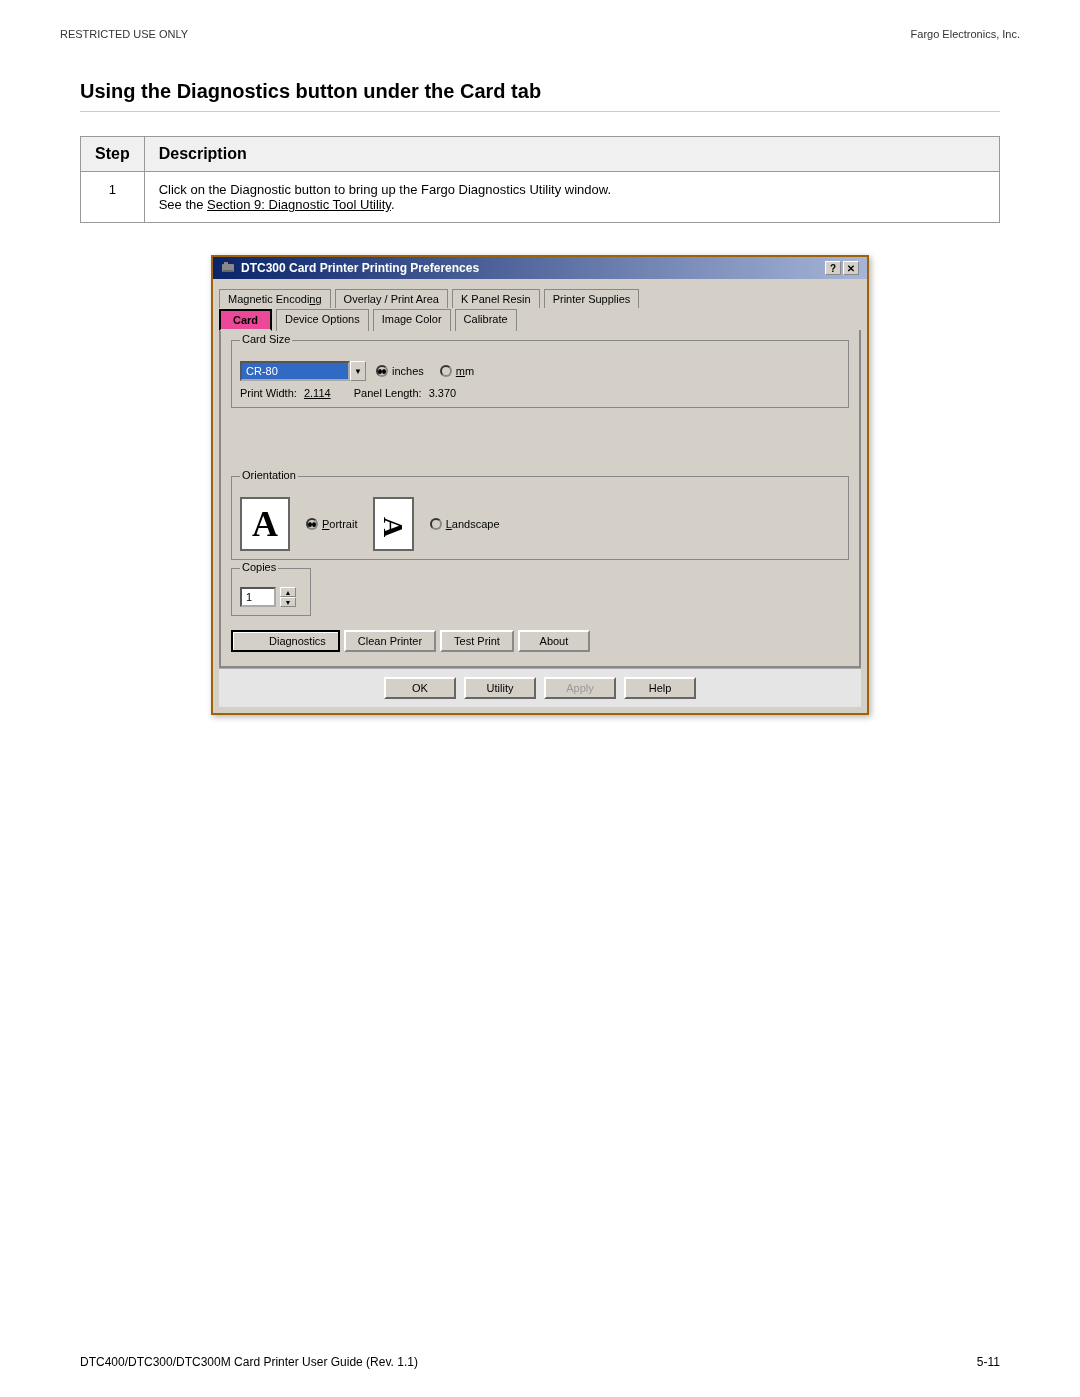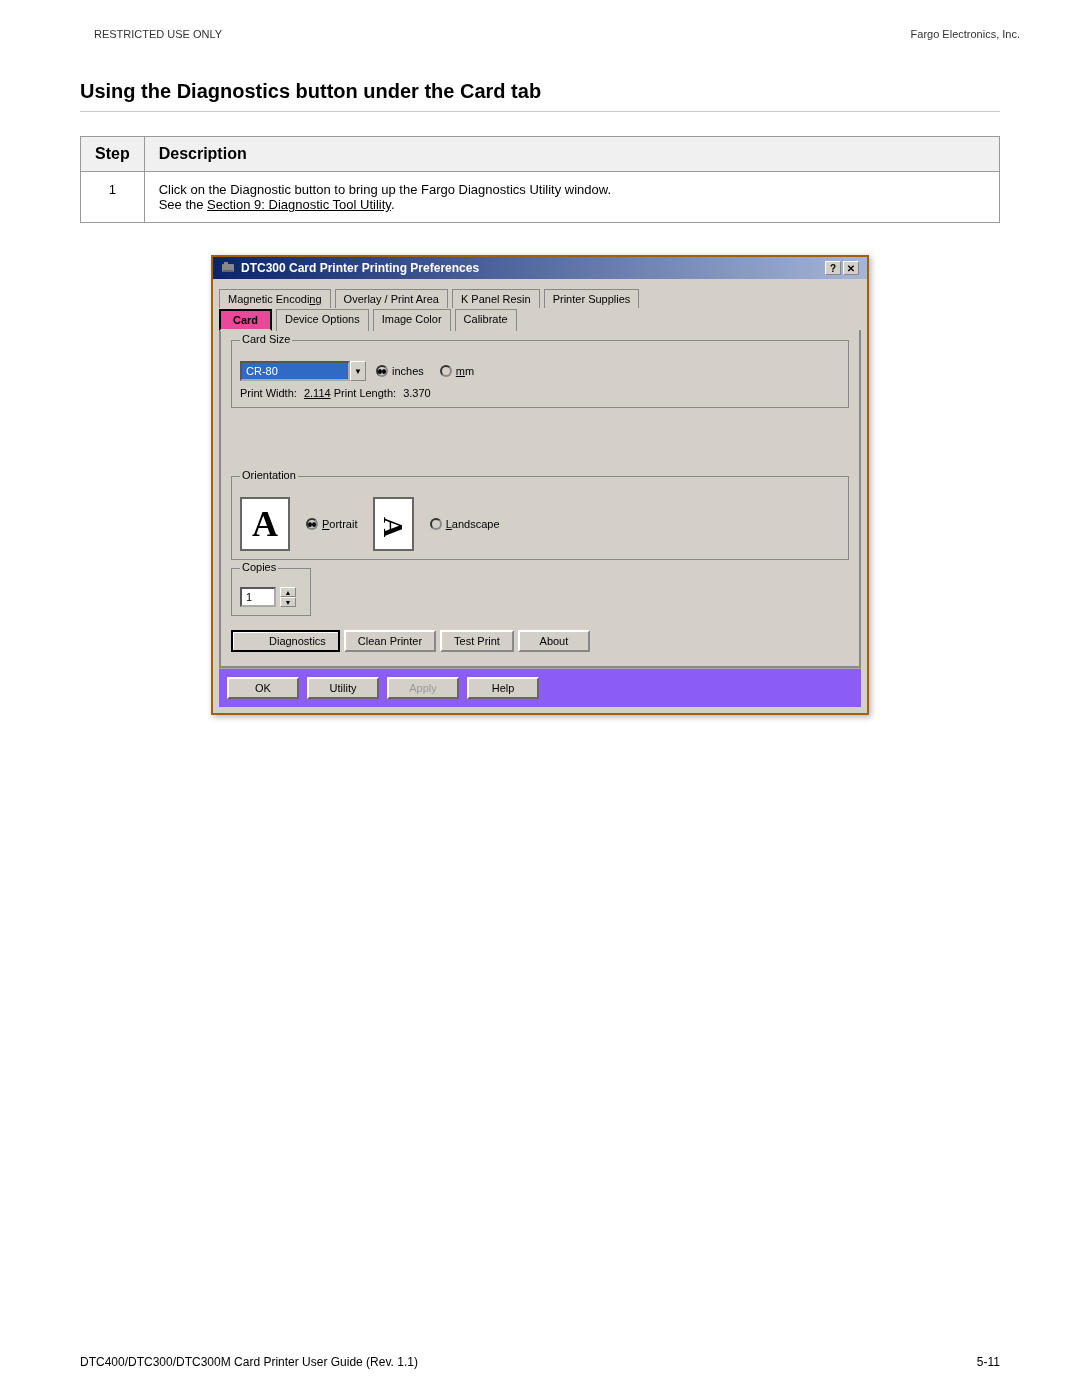--- a/index.html
+++ b/index.html
@@ -9,21 +9,21 @@
       background: #ffffff;
       font-family: Arial, sans-serif;
       font-size: 14px;
       color: #000;
       position: relative;
     }
 
     .page-header {
       display: flex;
       justify-content: space-between;
-      padding: 28px 60px 0 94px;
+      padding: 28px 60px 0 60px;
       font-size: 11px;
       color: #333;
     }
 
     .page-content {
       padding: 40px 80px;
     }
 
     .section-title {
       font-size: 20px;
@@ -258,24 +258,25 @@
       text-align: center;
     }
 
     .win-button.focused {
       border: 2px solid #000;
       box-shadow: inset 1px 1px 0 #fff;
       padding-left: 36px;
     }
 
     .dialog-footer {
-      background: #8b5cf6;
+      background: #e5e5e5;
       border-top: 1px solid #aaa;
       padding: 8px;
       display: flex;
+      justify-content: center;
       gap: 8px;
     }
 
     .win-button-footer {
       background: #d4d0c8;
       border: 2px solid;
       border-top-color: #fff;
       border-left-color: #fff;
       border-right-color: #666;
       border-bottom-color: #666;
@@ -444,22 +445,22 @@
                 </div>
                 <div class="radio-item">
                   <div class="win-radio"></div>
                   <span><u>m</u>m</span>
                 </div>
               </div>
             </div>
 
             <div class="print-width-row">
               <span>Print Width:</span>
-              <span style="margin-left: 4px; text-decoration: underline;">2.114</span>
-              <span>Print Length:</span>
+              <span style="margin-right: 20px; margin-left: 4px; text-decoration: underline;">2.114</span>
+              <span>Panel Length:</span>
               <span style="margin-left: 4px;">3.370</span>
             </div>
           </div>
 
           
           <div style="height: 60px;"></div>
 
           
           <div class="group-border">
             <span class="group-label">Orientation</span>

